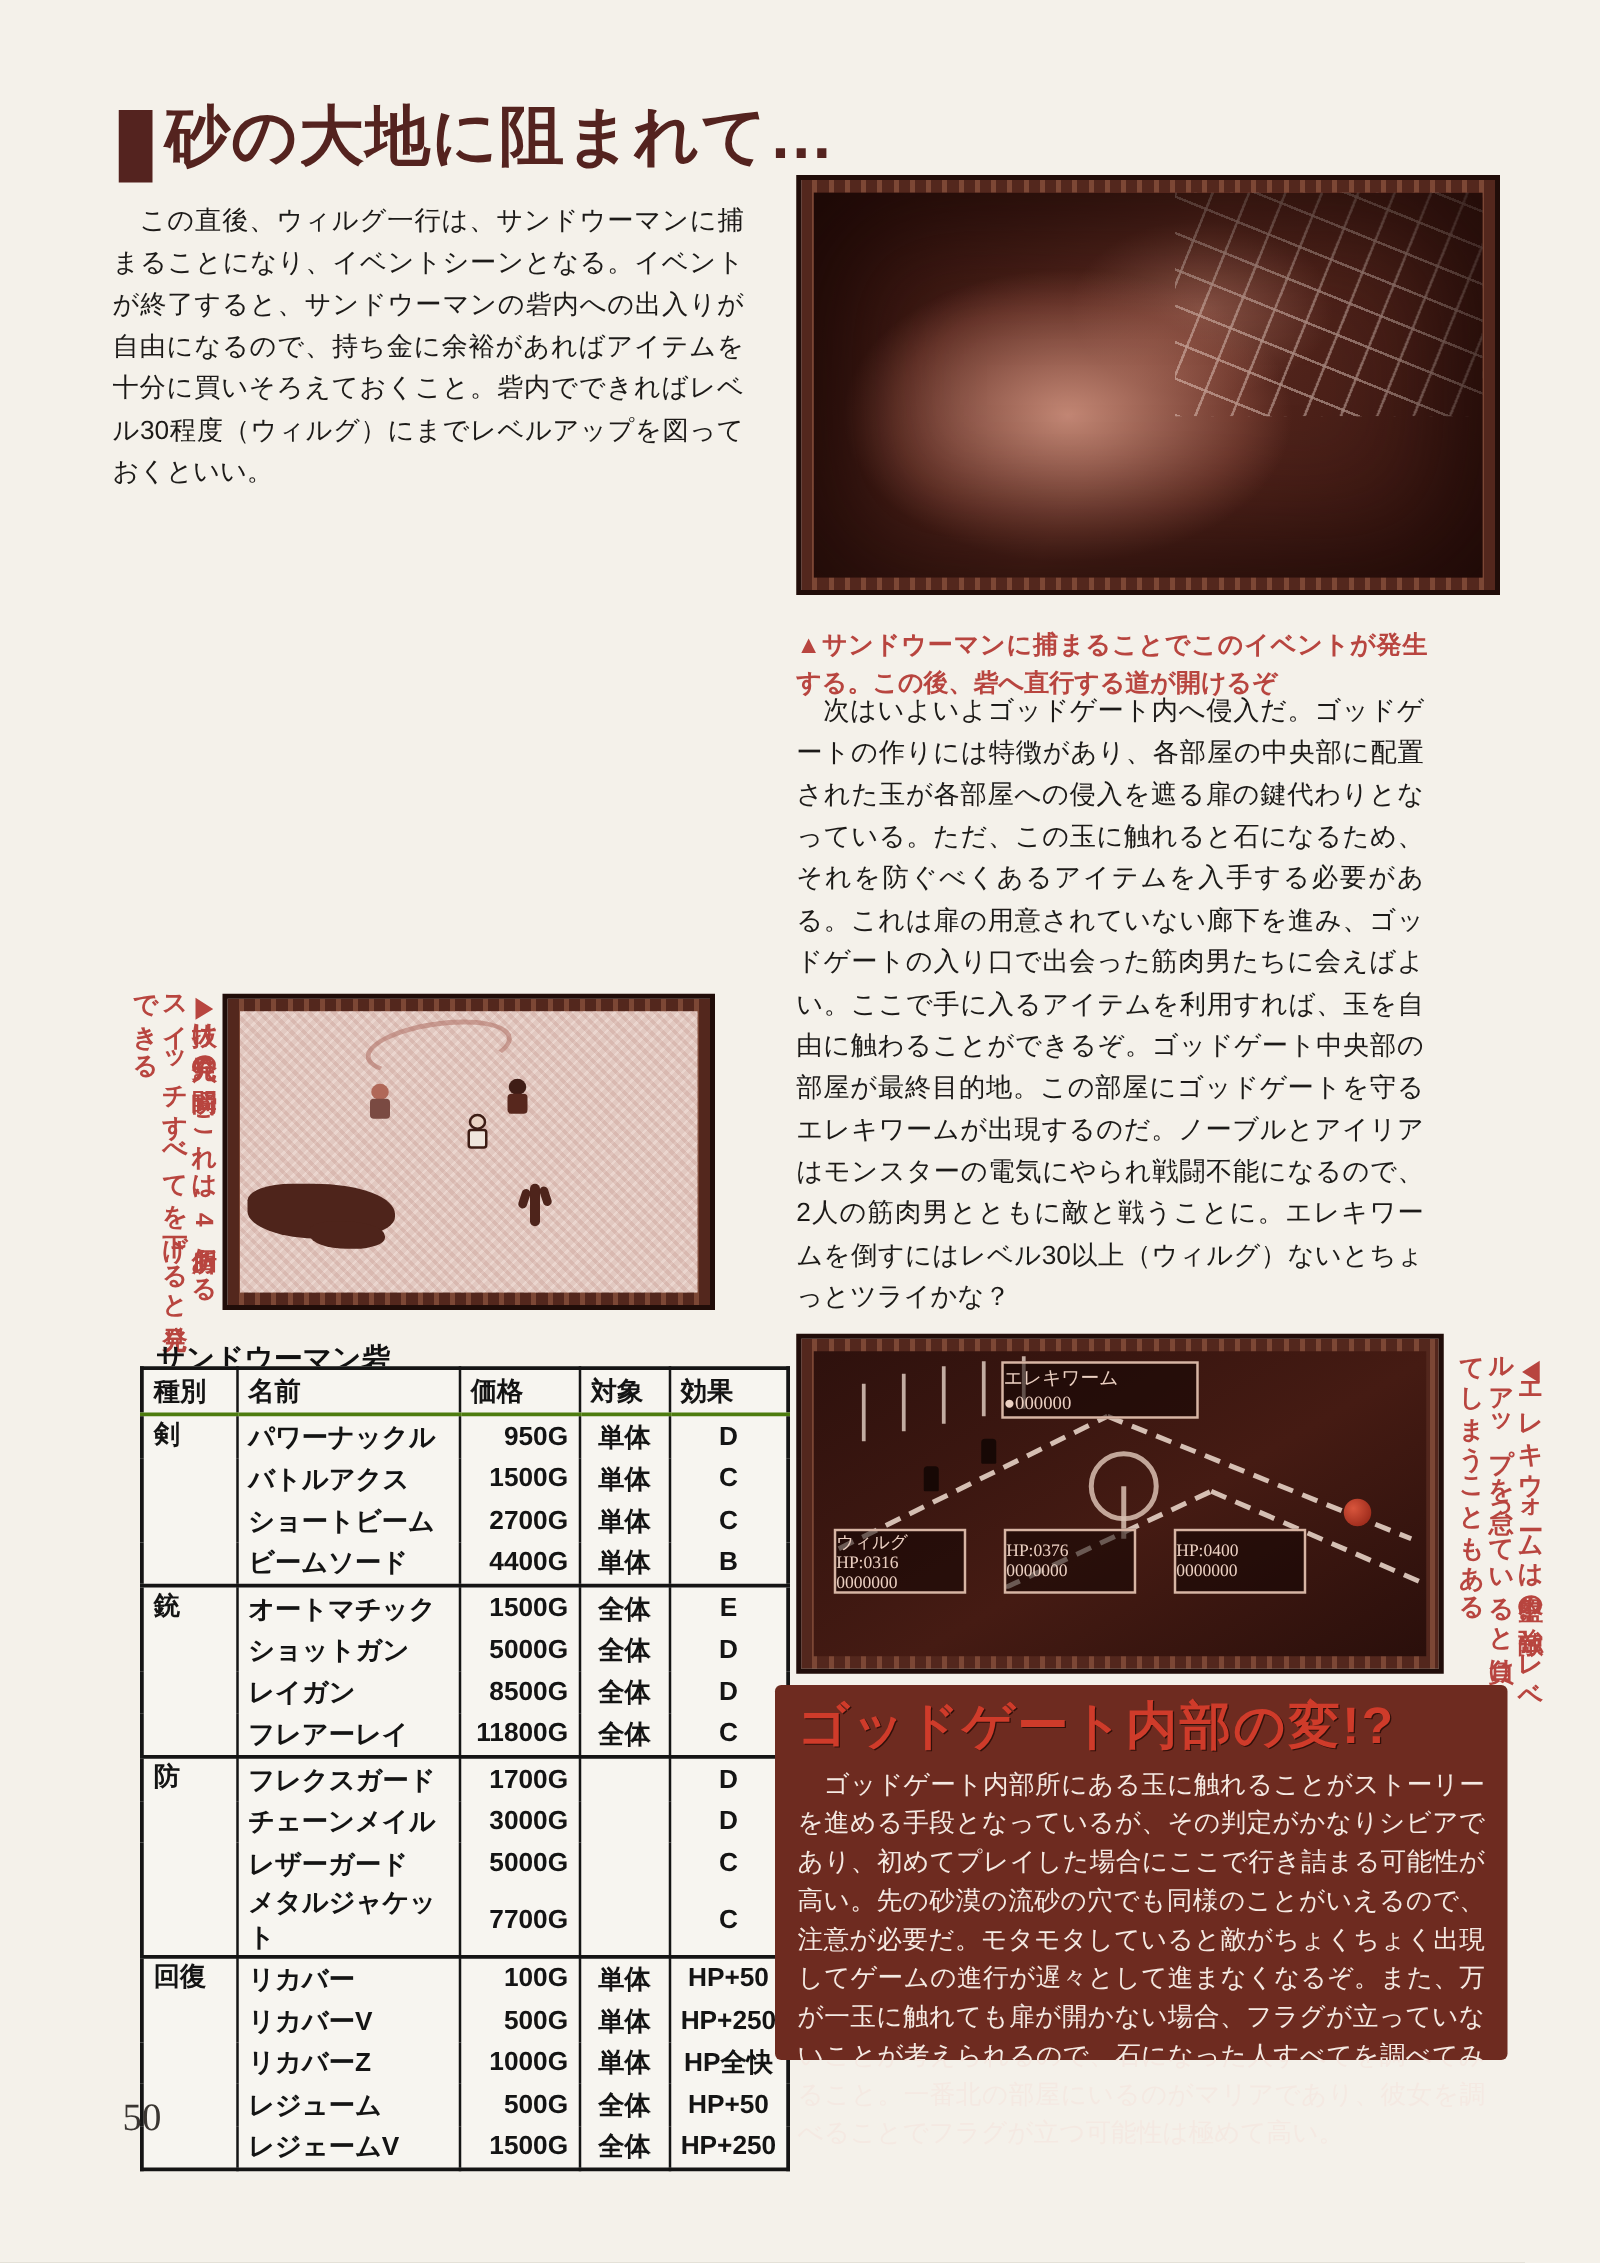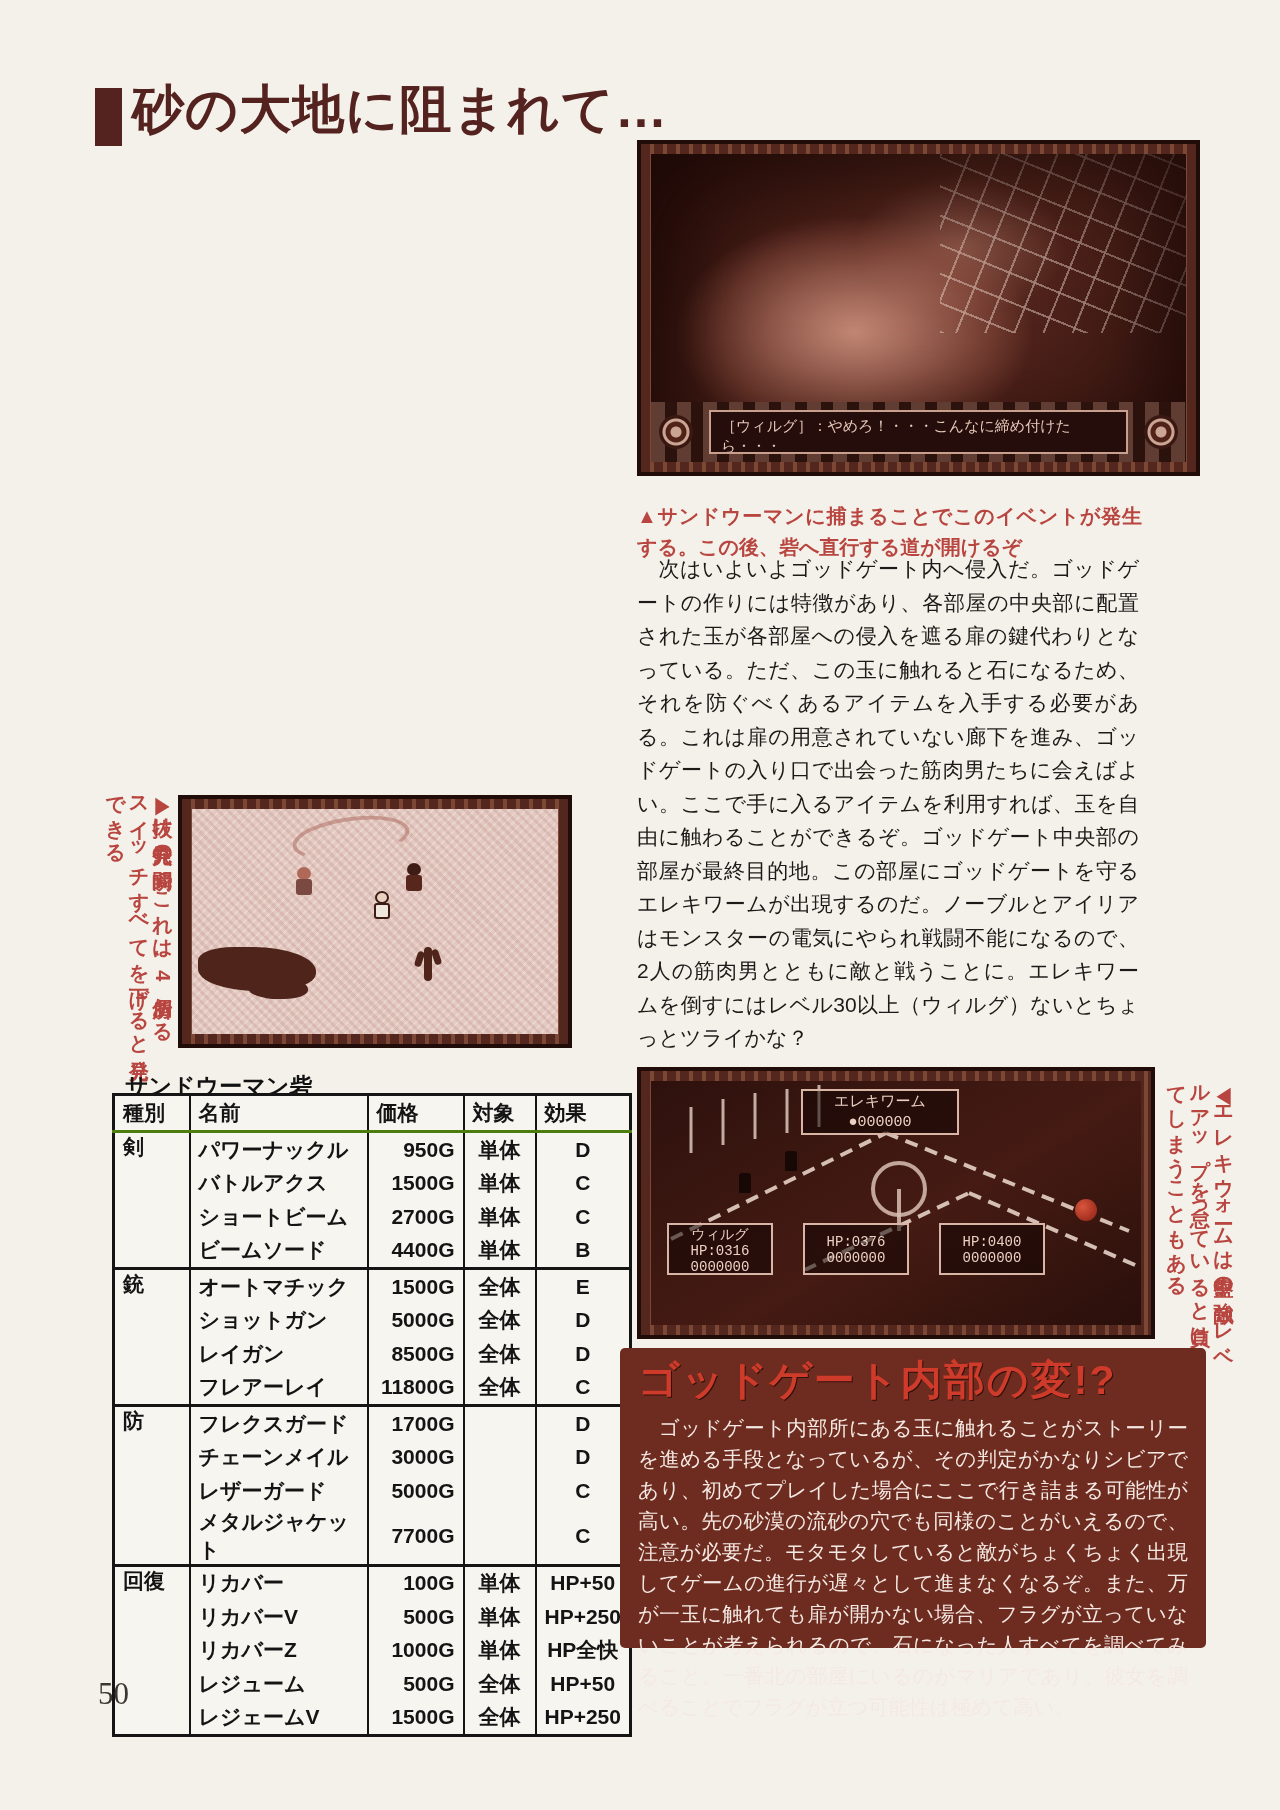--- a/index.html
+++ b/index.html
@@ -73,21 +73,21 @@
   table.items tbody{border-top:3px solid #151515;}
   td.c-cat{text-align:left;vertical-align:top;padding-top:3px;}
   td.c-name{text-align:left;}
   td.c-price{text-align:right;}
   td.c-target{text-align:center;}
   td.c-effect{text-align:center;font-family:"Liberation Sans",sans-serif;}
   
   .shot3{left:637px;top:1067px;width:518px;height:272px;}
   .shot3 .scene{background:linear-gradient(150deg,#2e110d,#451b13 55%,#2a0f0b);}
   .enemybox,.hpbox{position:absolute;border:2px solid #d8b5a4;background:rgba(18,6,4,.55);
-      color:#ecd0c2;font-family:Liberation Mono, monospace;text-align:center;box-sizing:border-box;}
+      color:#ecd0c2;font-family:Liberation Serif, serif;text-align:left;box-sizing:border-box;}
   .enemybox{left:150px;top:8px;width:158px;height:46px;font-size:15px;line-height:20px;padding-top:2px;}
   .hpbox{top:142px;width:106px;height:52px;font-size:14px;line-height:16px;padding-top:2px;}
   .hp1{left:16px;} .hp2{left:152px;} .hp3{left:288px;}
   .hpbox .nm:empty{display:none;}
   .enemy-dot{position:absolute;left:424px;top:118px;width:22px;height:22px;border-radius:50%;
       background:radial-gradient(circle at 35% 35%,#d8553c,#8c1f12);}
   .psprite{position:absolute;width:12px;height:20px;background:#170805;border-radius:3px 3px 1px 1px;}
   .shot3 .band{height:72px;background-color:#33130d;}
   .shot3 .dlg{left:48px;right:48px;font-size:13.5px;line-height:17px;padding:3px 8px;}
   
@@ -104,32 +104,27 @@
 <body>
 
 <div class="page">
 
   <div class="hdr">
     <div class="marker"></div>
     <h1>砂の大地に阻まれて…</h1>
   </div>
 
   <div class="col col-left">
+    <p>　この直後、ウィルグ一行は、サンドウーマンに捕まることになり、イベントシーンとなる。イベントが終了すると、サンドウーマンの砦内への出入りが自由になるので、持ち金に余裕があればアイテムを十分に買いそろえておくこと。砦内でできればレベル30程度（ウィルグ）にまでレベルアップを図っておくといい。</p>
   </div>
 
   <div class="shot shot1">
     <div class="scene">
       <div class="grid"></div>
       <div class="vig"></div>
-    </div>
-    <div class="band">
-      <div class="dlg">
-        <div>［ウィルグ］：やめろ！・・・こんなに締め付けたら・・・</div>
-
-      </div>
     </div>
   </div>
   <p class="caption cap-shot1">▲サンドウーマンに捕まることでこのイベントが発生する。この後、砦へ直行する道が開けるぞ</p>
 
   <div class="col col-right">
     <p>　次はいよいよゴッドゲート内へ侵入だ。ゴッドゲートの作りには特徴があり、各部屋の中央部に配置された玉が各部屋への侵入を遮る扉の鍵代わりとなっている。ただ、この玉に触れると石になるため、それを防ぐべくあるアイテムを入手する必要がある。これは扉の用意されていない廊下を進み、ゴッドゲートの入り口で出会った筋肉男たちに会えばよい。ここで手に入るアイテムを利用すれば、玉を自由に触わることができるぞ。ゴッドゲート中央部の部屋が最終目的地。この部屋にゴッドゲートを守るエレキワームが出現するのだ。ノーブルとアイリアはモンスターの電気にやられ戦闘不能になるので、2人の筋肉男とともに敵と戦うことに。エレキワームを倒すにはレベル30以上（ウィルグ）ないとちょっとツライかな？</p>
   </div>
 
   <div class="vcap vcap-left">▶抜け穴発見の瞬間。これは、4個所あるスイッチすべてを下げると発見できる</div>
   <div class="shot shot2">

